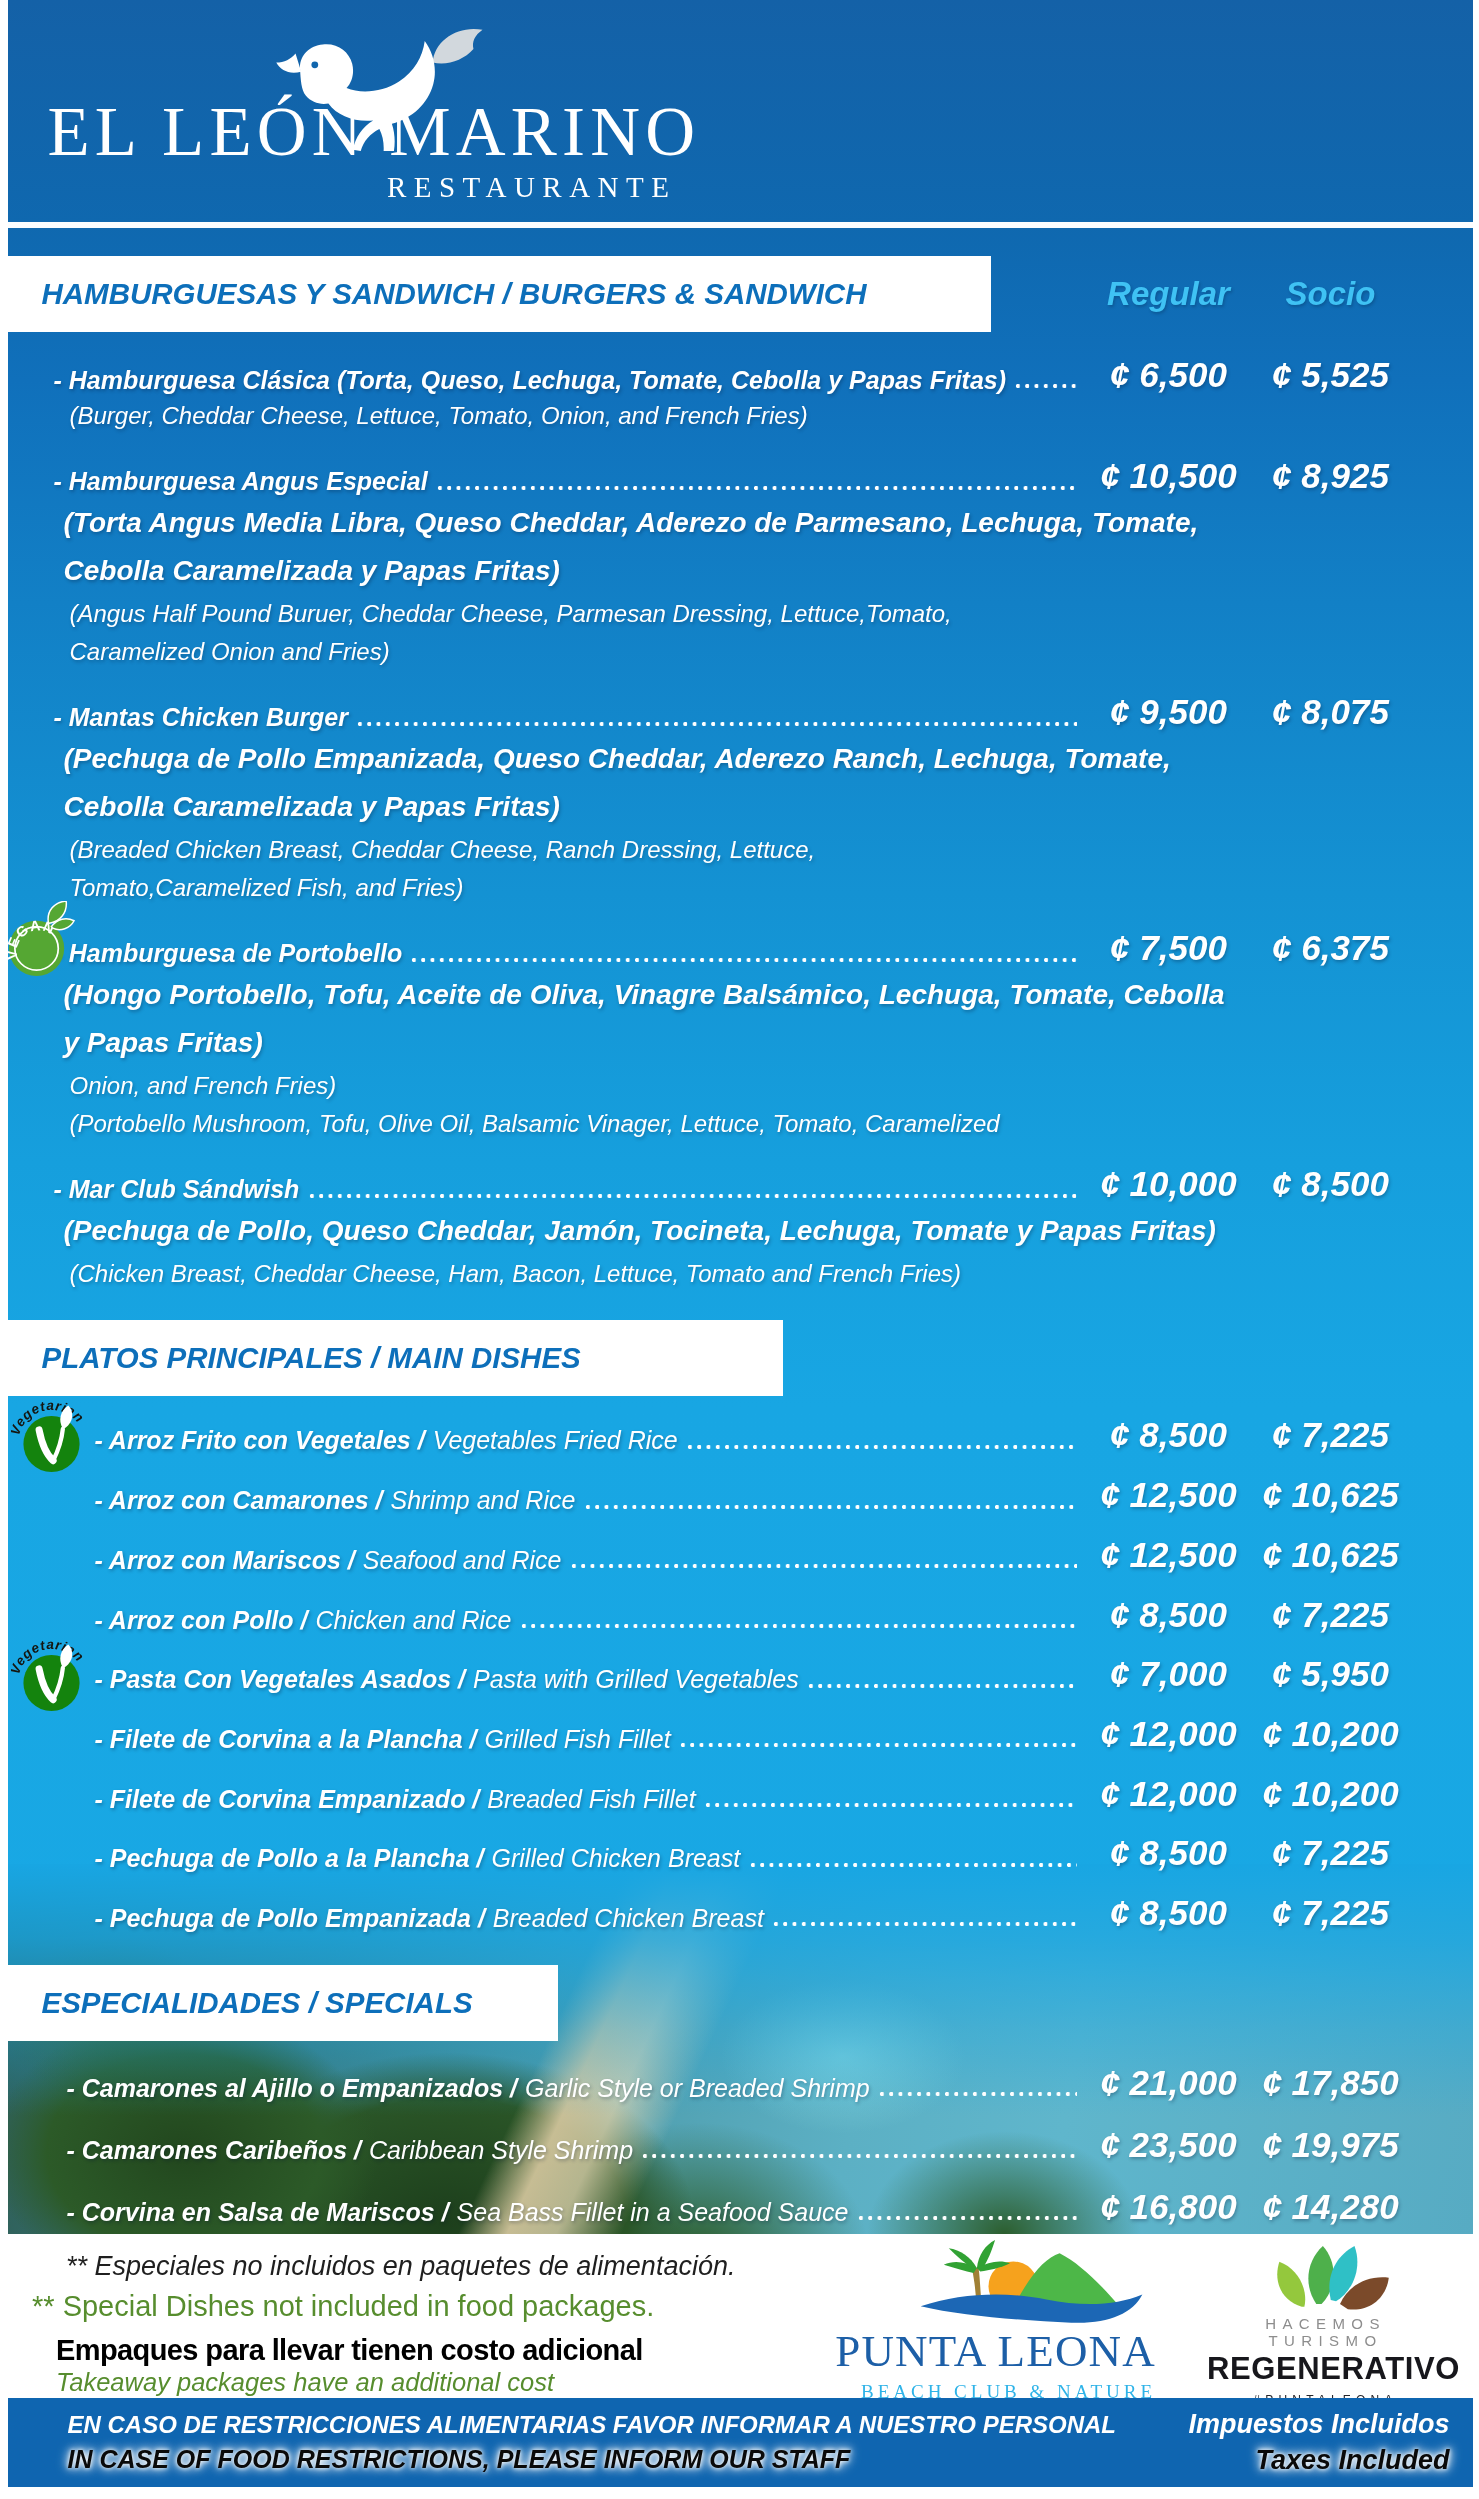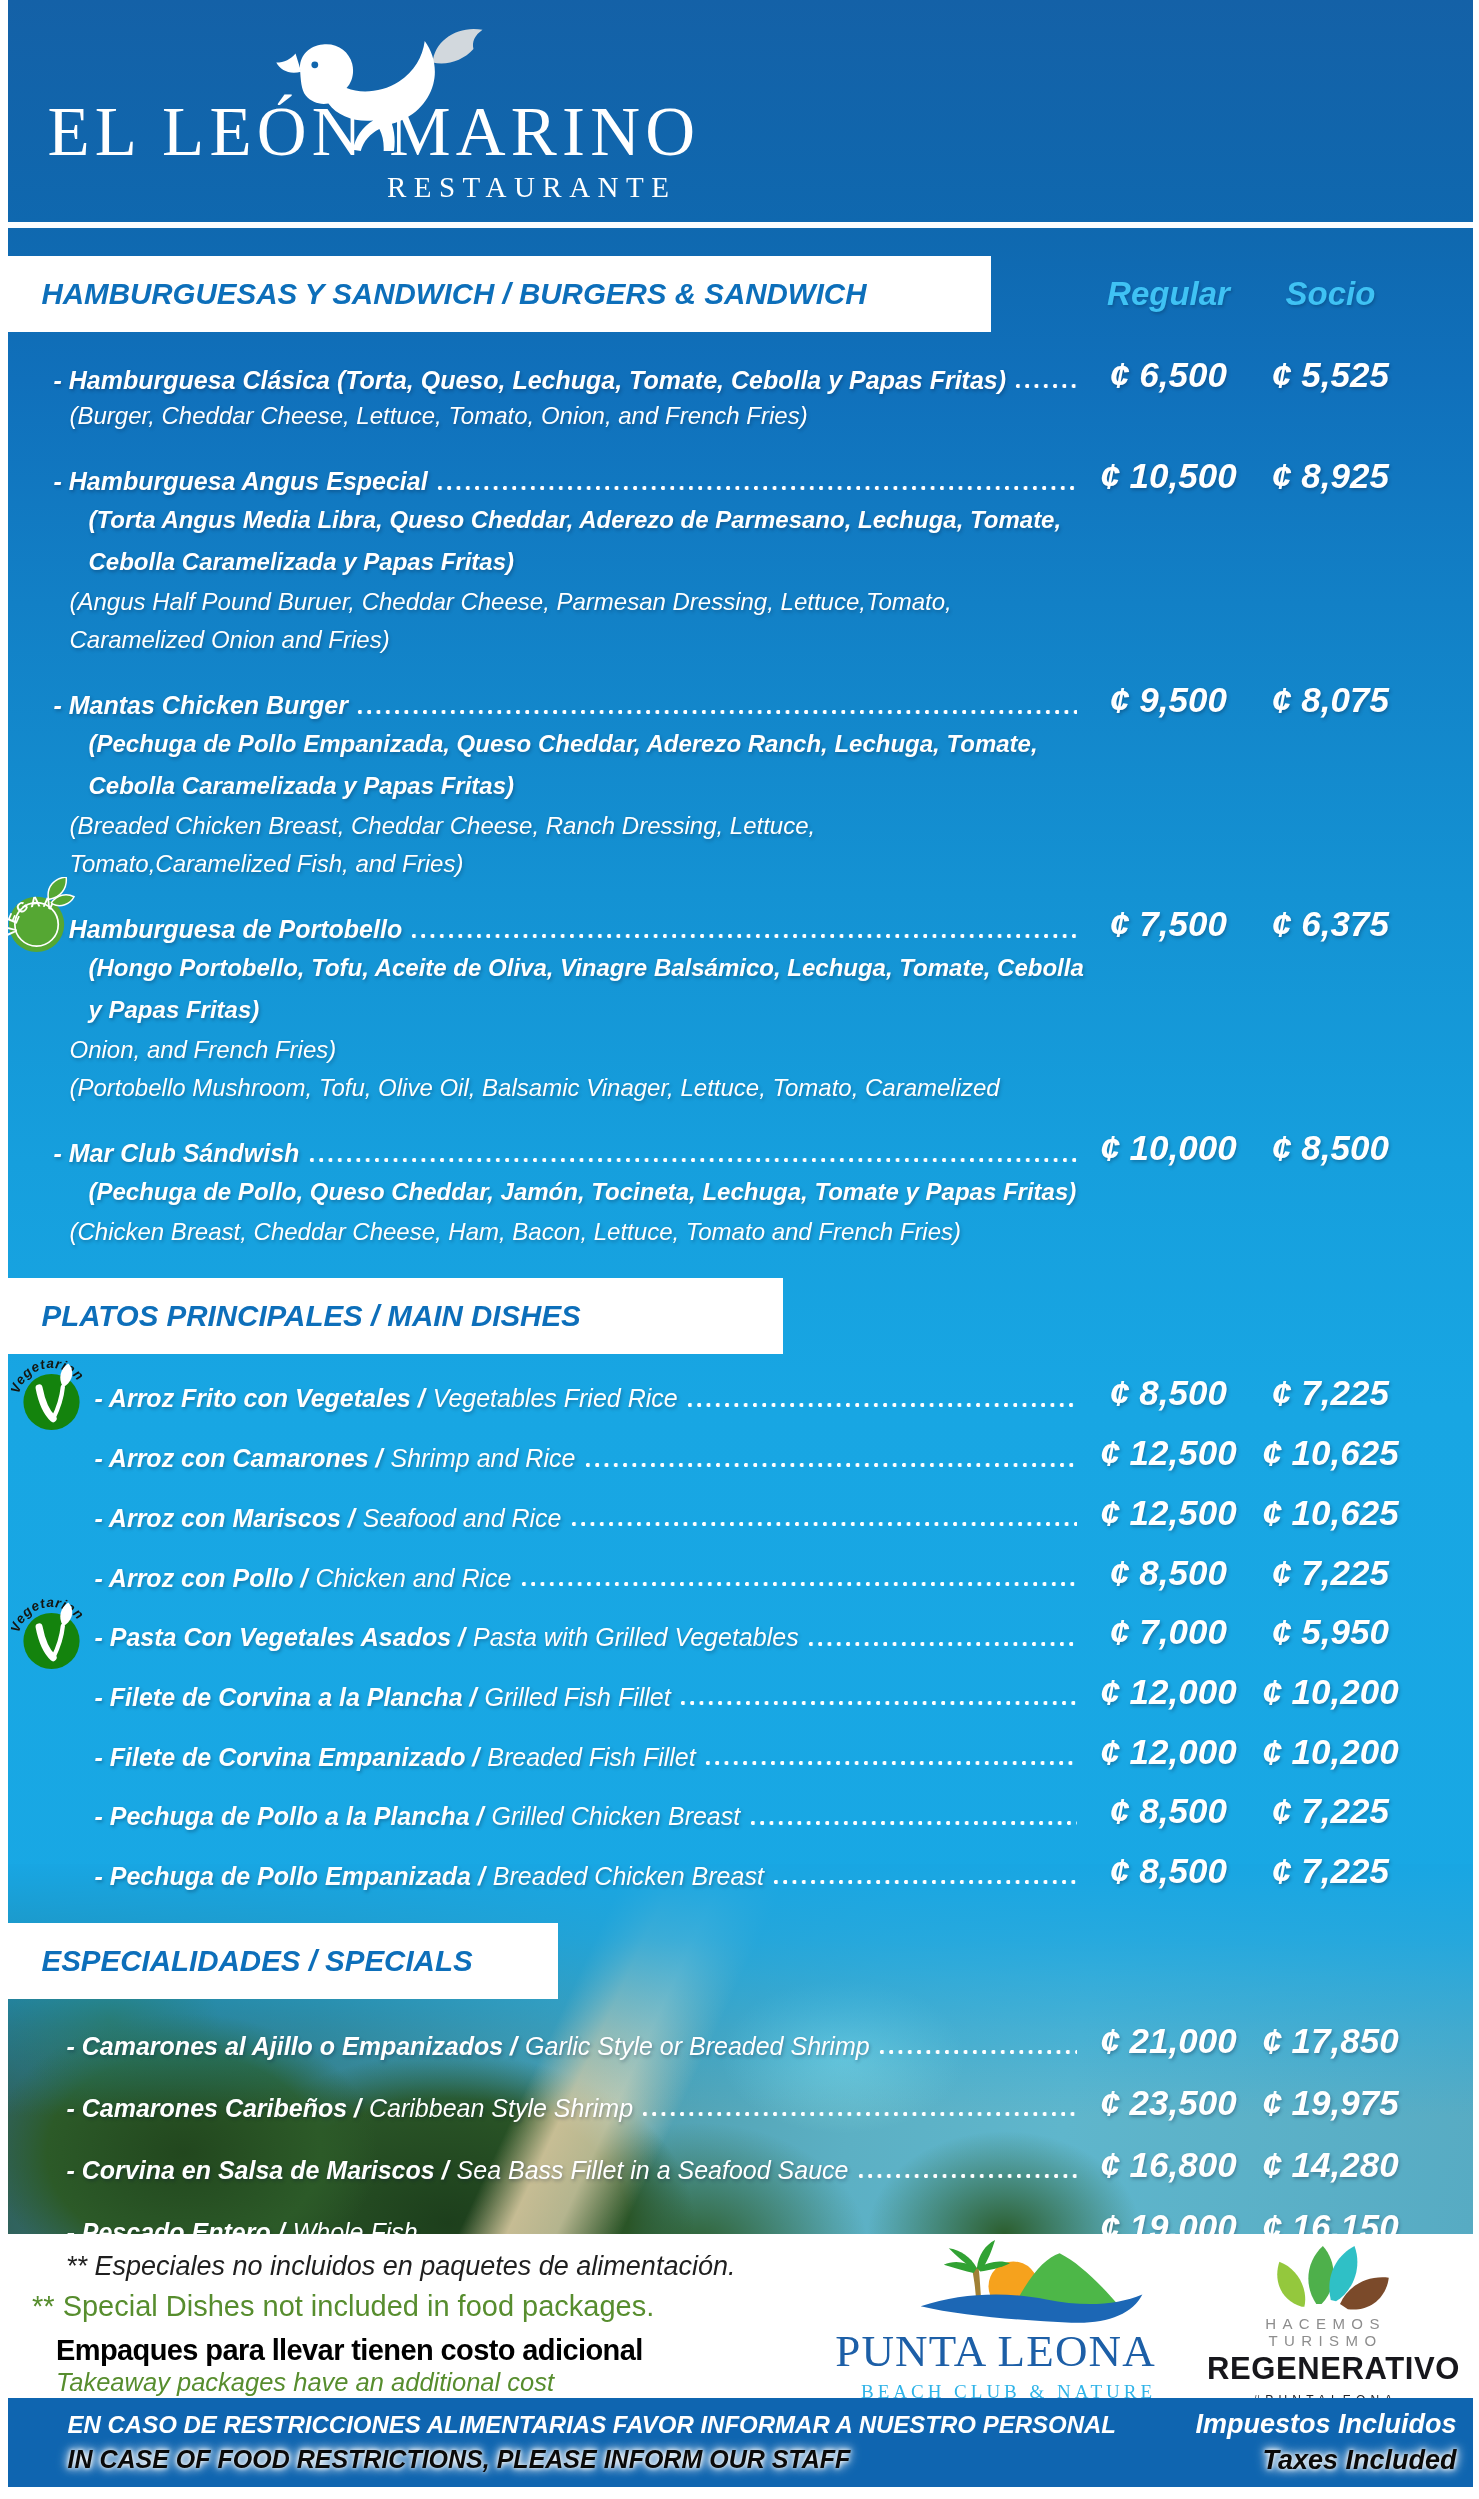--- a/index.html
+++ b/index.html
@@ -54,21 +54,21 @@
   .specials .nm{padding-left:59px;}
   .es{font-weight:bold;font-style:italic;font-size:25px;color:#fff;white-space:nowrap;
       text-shadow:1.2px 1.7px 3.5px rgba(0,20,50,.3);}
   .en{font-weight:normal;font-style:italic;font-size:25px;color:#fff;white-space:nowrap;
       margin-left:8px;text-shadow:1.2px 1.7px 3.5px rgba(0,20,50,.3);}
   .leader{flex:1;min-width:21px;height:8px;align-self:flex-end;margin:0 10.4px 4.6px 9.3px;
       background-image:radial-gradient(circle at 2.9px 4px,#ffffff 1.9px,rgba(255,255,255,0) 2.3px);
       background-size:9.3px 8px;background-repeat:repeat-x;background-position:0 0;}
   .price{width:162px;flex:none;text-align:center;font-size:35px;font-weight:bold;font-style:italic;
       color:#ffffff;text-shadow:1.2px 1.7px 3.5px rgba(0,20,50,.3);}
-  .sub-es{padding-left:81px;font-size:24px;font-weight:bold;font-style:italic;color:#fff;
+  .sub-es{padding-left:56px;font-size:28px;font-weight:bold;font-style:italic;color:#fff;
       margin-top:5.8px;line-height:1.5;text-shadow:1.2px 1.7px 3.5px rgba(0,20,50,.3);}
   .sub-en{padding-left:62px;font-size:24px;font-weight:normal;font-style:italic;color:#fff;
       margin-top:4.6px;line-height:1.42;text-shadow:1.2px 1.7px 3.5px rgba(0,20,50,.28);}
 
   .burgers .item{margin-top:23px;}
   .burgers .item:first-of-type{margin-top:15px;}
   .burgers{margin-top:28px;}
   .mains{margin-top:29px;}
   .mains .item{margin-top:19.7px;}
   .mains .item:first-of-type{margin-top:35px;}
@@ -90,21 +90,21 @@
   .pl-word{font-family:"Liberation Serif",serif;font-size:45px;color:#1d5fa7;letter-spacing:1.2px;margin-top:-3.5px;}
   .pl-sub{font-family:"Liberation Serif",serif;font-size:19px;color:#2fb3e8;letter-spacing:4px;margin-top:4.6px;}
   .rg-logo{position:absolute;left:1202px;top:3.5px;width:237px;text-align:center;}
   .rg-line1{font-size:15px;color:#8d8d8d;letter-spacing:6.4px;margin-top:1.2px;}
   .rg-word{font-size:31px;font-weight:bold;color:#17171c;letter-spacing:0.6px;margin-top:2.3px;}
   .rg-tag{font-size:12px;color:#26262b;letter-spacing:5.2px;margin-top:5.8px;}
 
   
   .bar{position:absolute;left:7.5px;top:2398px;width:1465px;height:89px;background:#0f65b0;
        display:flex;align-items:center;justify-content:space-between;box-sizing:border-box;
-       padding:0 16px 0 60px;font-style:italic;font-weight:bold;}
+       padding:0 23px 0 60px;font-style:italic;font-weight:bold;}
   .bar-es{font-size:24px;color:#ffffff;}
   .bar-en{font-size:25px;color:#0a0a0a;margin-top:5.8px;
           text-shadow:0 0 4.6px #fff,0 0 8px #fff,0 0 12.7px #fff;}
   .bar-right{text-align:right;}
   .tax-es{font-size:27px;color:#ffffff;}
   .tax-en{font-size:27px;color:#0a0a0a;margin-top:4.6px;
           text-shadow:0 0 4.6px #fff,0 0 8px #fff,0 0 12.7px #fff;}
 </style>
 </head>
 <body>

